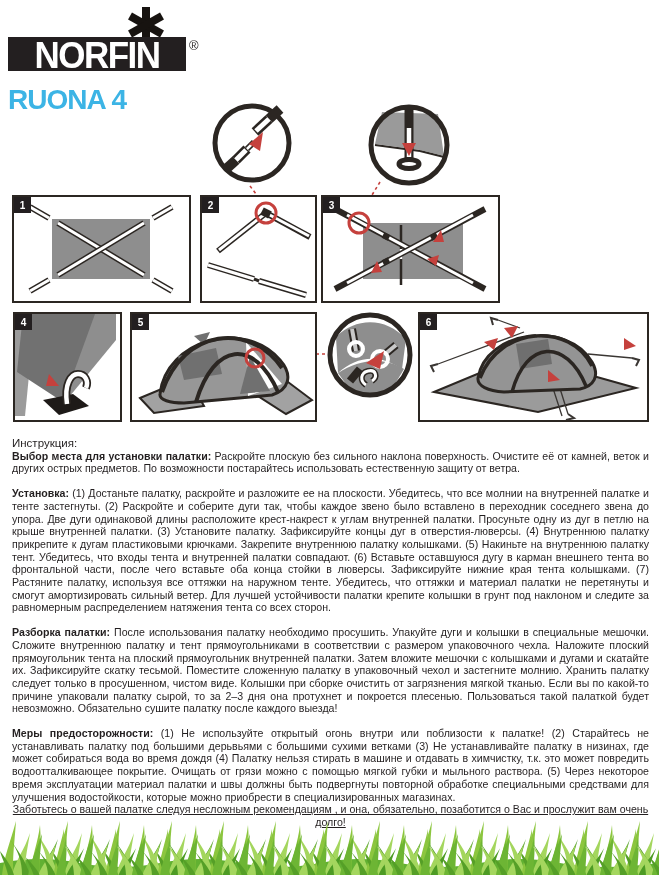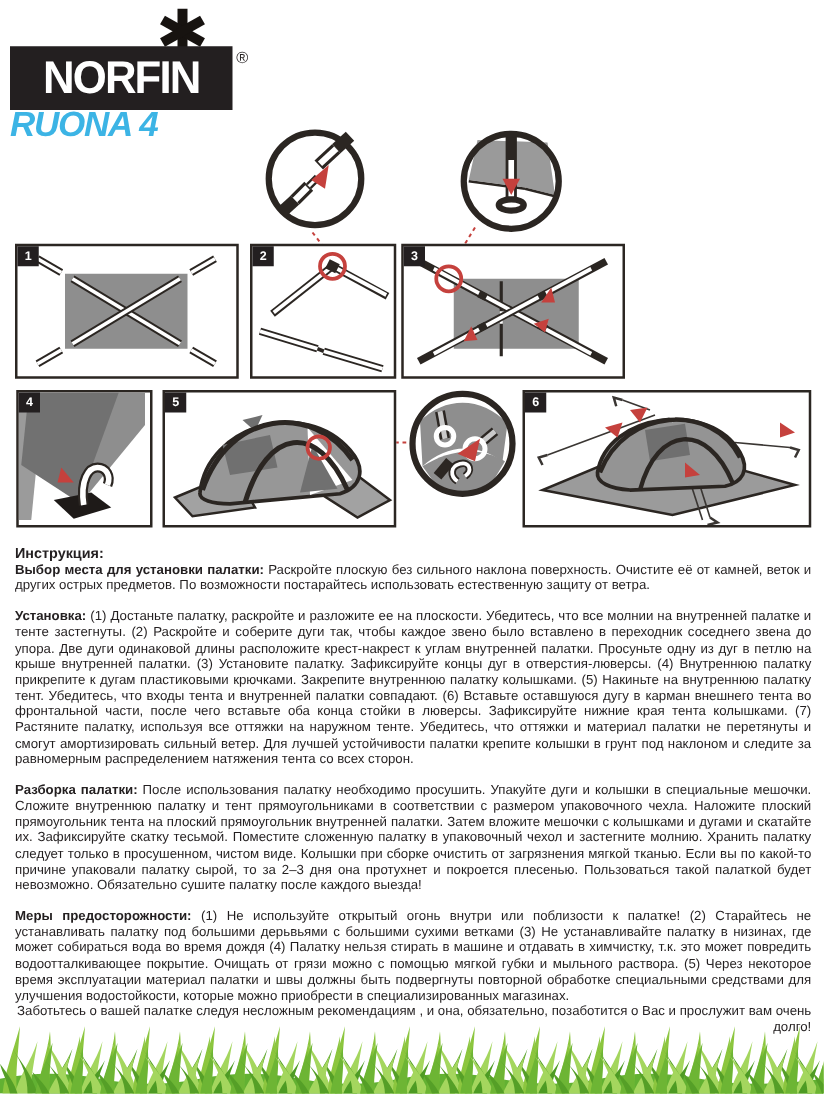--- a/index.html
+++ b/index.html
@@ -3,48 +3,48 @@
 <meta charset="utf-8">
 <style>
   html,body{margin:0;padding:0;background:#ffffff;}
   .page{
     position:relative;width:659px;height:875px;background:#fff;overflow:hidden;
     font-family:"Liberation Sans",sans-serif;color:#231f20;
   }
   .abs{position:absolute;}
   
   .logo-box{
-    position:absolute;left:8px;top:37px;width:178px;height:51px;background:#231f20;
+    position:absolute;left:8px;top:37px;width:178px;height:34px;background:#231f20;
     display:flex;align-items:center;justify-content:center;
   }
   .logo-text{
     color:#fff;font-weight:bold;font-size:35px;letter-spacing:-1.5px;
     transform:scaleY(1.05);line-height:1;
   }
   .reg-mark{position:absolute;left:189px;top:38px;font-size:13px;color:#231f20;}
   .model-name{
     position:absolute;left:8px;top:84px;font-size:28px;font-weight:bold;
-    color:#3cb4e5;letter-spacing:-1px;font-style:italic;
+    color:#3cb4e5;letter-spacing:-1px;
   }
   
   .panel{position:absolute;background:#fff;border:2px solid #2b2622;box-sizing:border-box;}
   .badge{
     position:absolute;top:0;left:0;width:17px;height:16px;background:#231f20;color:#fff;
     font-weight:bold;font-size:10px;display:flex;align-items:center;justify-content:center;
   }
   
   .docs{
     position:absolute;left:12px;top:437px;width:637px;
     font-size:10.6px;line-height:12.7px;text-align:justify;color:#231f20;
   }
   .docs p{margin:0;}
   .docs .gap{margin-top:12px;}
-  .docs .h{font-size:11.5px;font-weight:bold;}
+  .docs .h{font-size:11.5px;font-weight:normal;}
   .docs b{font-weight:bold;margin-top:40px;}
-  .closing{margin-top:14px;text-align:right;}
+  .closing{margin-top:14px;text-align:center;text-decoration:underline;}
   .grass{position:absolute;left:0;bottom:0;width:659px;height:58px;}
 </style>
 </head>
 <body>
 
 <div class="page">
 
   <svg class="abs" style="left:124px;top:5px" width="44" height="40" viewBox="0 0 44 40">
     <g stroke="#171310" stroke-width="8">
       <line x1="22" y1="2" x2="22" y2="38"></line>

